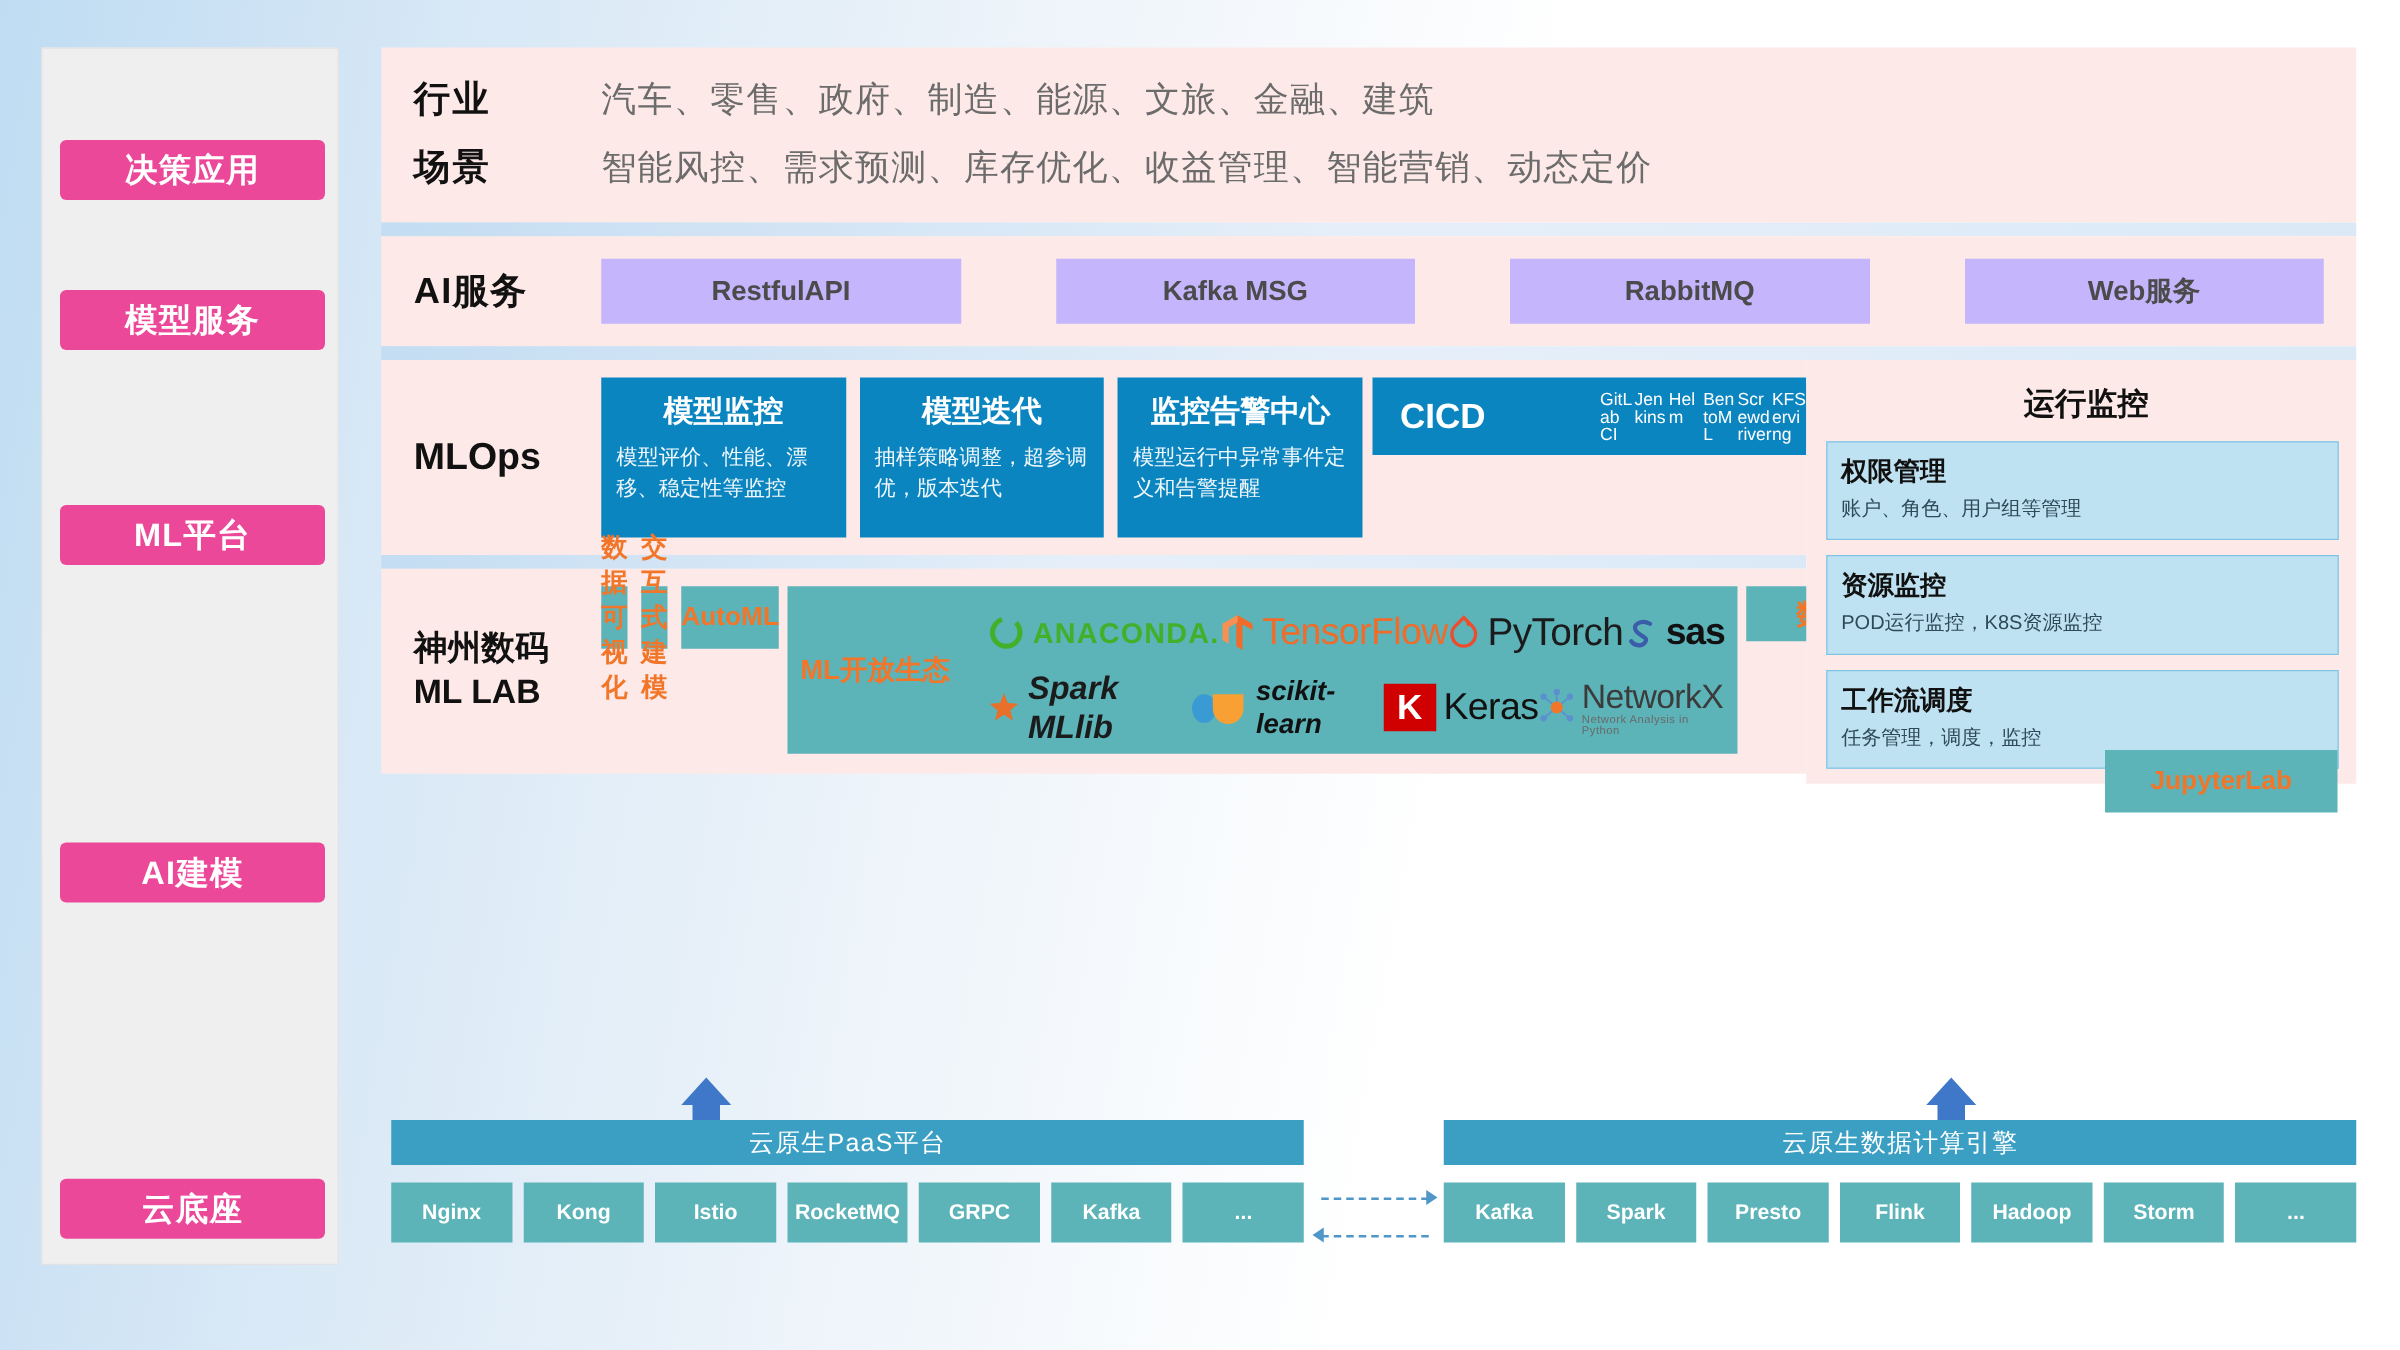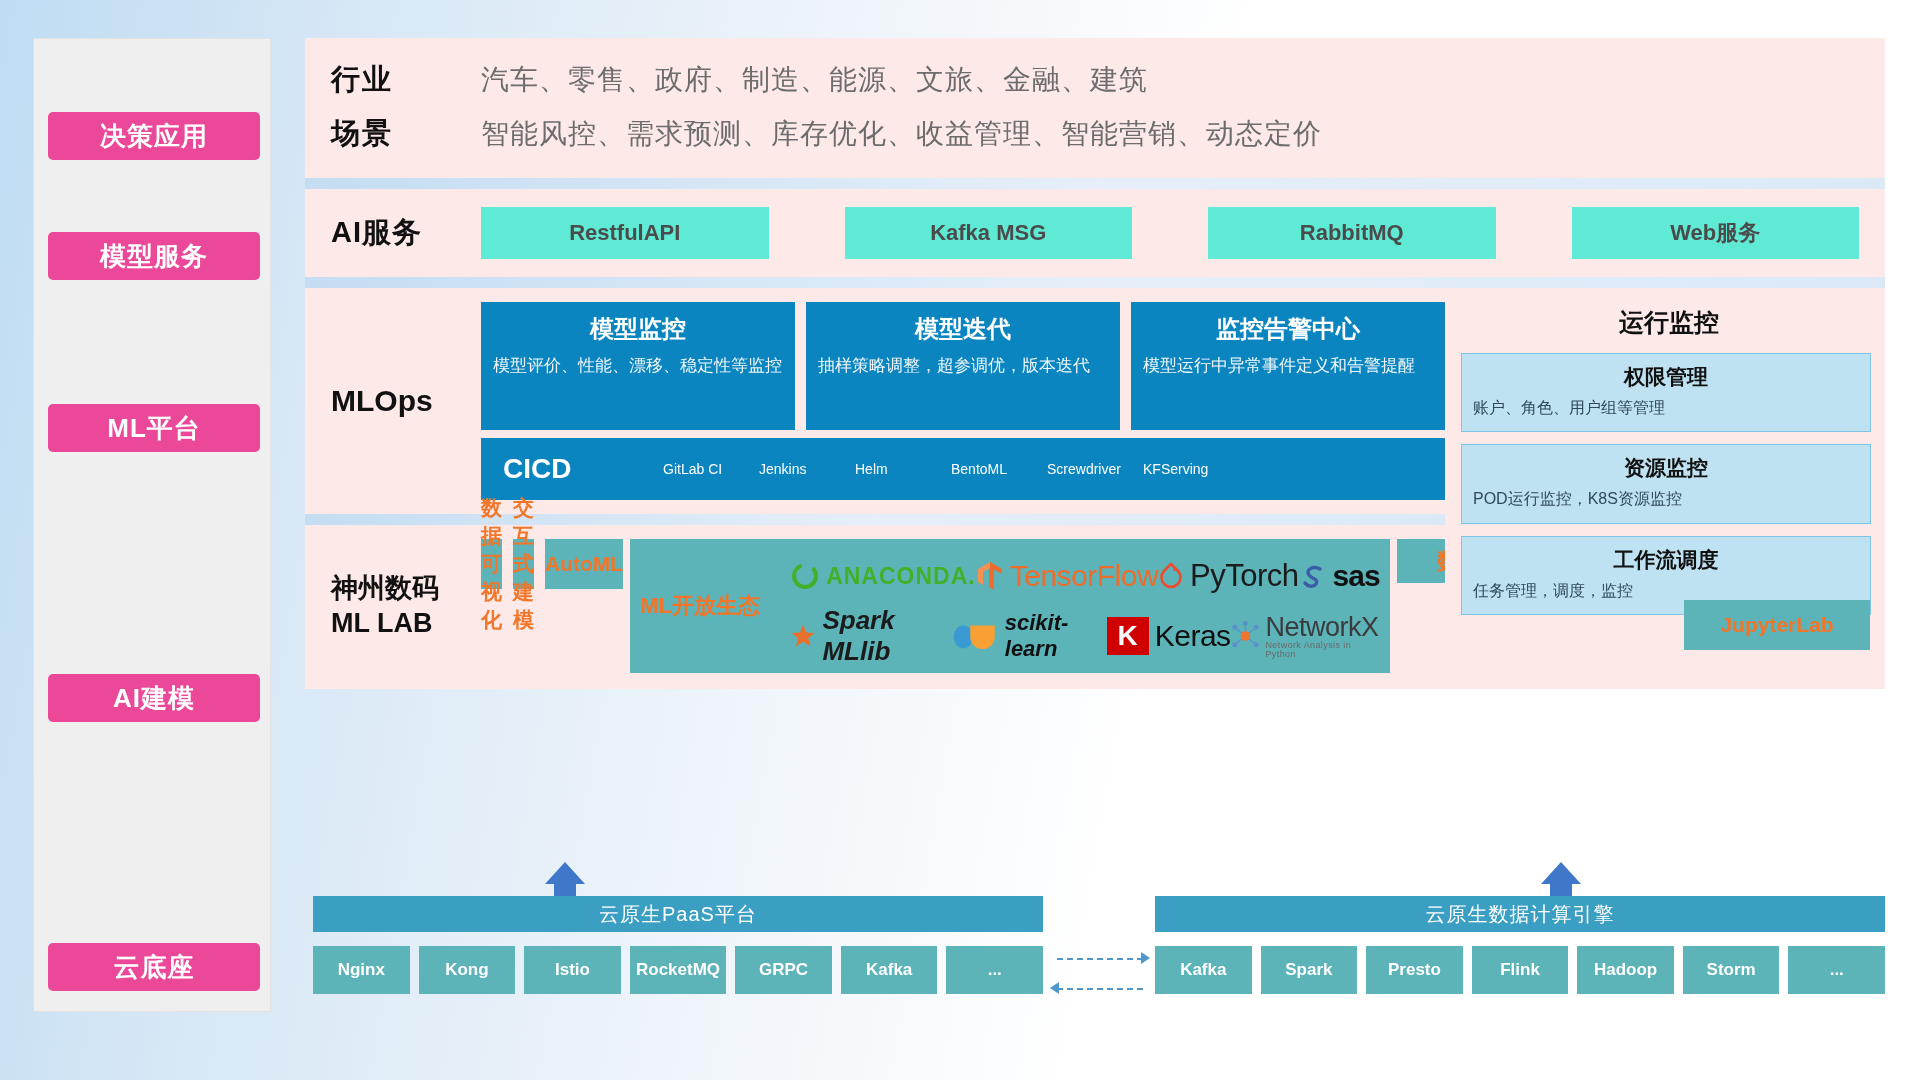--- a/index.html
+++ b/index.html
@@ -53,36 +53,36 @@
   .kv-val { font-size: 28px; color: #6c6c6c; letter-spacing: 1px; }
 
   
   .b2 { padding: 18px 26px; display: flex; align-items: center; }
   .b2-key {
     width: 150px; flex: 0 0 150px;
     font-size: 29px; font-weight: bold; color: #111; letter-spacing: 1px;
   }
   .svc-grid { display: flex; flex: 1; gap: 76px; }
   .svc-chip {
-    flex: 1; height: 52px; background: #5eead4;
+    flex: 1; height: 52px; background: #c4b5fd;
     display: flex; align-items: center; justify-content: center;
     color: #4b4b4b; font-size: 22px; font-weight: bold;
   }
 
   
   .row3 { display: flex; width: 100%; align-items: stretch; }
   .row3-left { width: 1140px; flex: 0 0 1140px; }
   .row3-right { flex: 1; background: #fdeae8; padding: 0 0 0 8px; }
 
   .b3 { background: #fdeae8; padding: 14px 0 14px 26px; display: flex; align-items: stretch; }
   .b3-key {
     width: 150px; flex: 0 0 150px; display: flex; align-items: center;
     font-size: 30px; font-weight: bold; color: #111;
   }
-  .mlops-wrap { flex: 1; display: flex; flex-direction: column; gap: 8px; }
+  .mlops-wrap { flex: 1; display: flex; flex-direction: row; gap: 8px; }
   .mlops-cards { display: flex; gap: 11px; }
   .mlops-card {
     flex: 1; background: #0b85c0; color: #fff;
     padding: 11px 12px 12px 12px; min-height: 128px;
   }
   .mc-title { font-size: 24px; font-weight: bold; text-align: center; margin-bottom: 9px; }
   .mc-desc { font-size: 17px; line-height: 1.45; color: #f0f8fc; }
 
   .cicd-bar {
     background: #0b85c0; height: 62px; display: flex; align-items: center;
@@ -122,21 +122,21 @@
   .ds-label { width: 150px; flex: 0 0 150px; color: #f2762a; font-size: 23px; font-weight: bold; text-align: center; }
   .ds-items { flex: 1; display: flex; }
   .ds-item { flex: 1; text-align: center; color: #000000; font-size: 22px; }
 
   
   .mon-title { font-size: 25px; font-weight: bold; color: #111; text-align: center; padding: 18px 0 14px 0; }
   .mon-card {
     background: #bfe2f2; border: 1px solid #7fc4e4;
     margin: 0 14px 12px 8px; padding: 9px 11px 12px 11px;
   }
-  .mon-card-title { font-size: 21px; font-weight: bold; color: #111; text-align: center; margin-bottom: 6px; }
+  .mon-card-title { font-size: 21px; font-weight: bold; color: #111; text-align: left; margin-bottom: 6px; }
   .mon-card-desc { font-size: 16px; color: #2e4a58; line-height: 1.4; }
 
   
   .cloud { position: absolute; left: 305px; top: 862px; width: 1580px; height: 158px; }
   .cloud-col { position: absolute; top: 34px; }
   .cl-left { left: 8px; width: 730px; }
   .cl-right { left: 850px; width: 730px; }
   .cloud-head {
     height: 36px; background: #3b9fc4; color: #fff;
     display: flex; align-items: center; justify-content: center;

